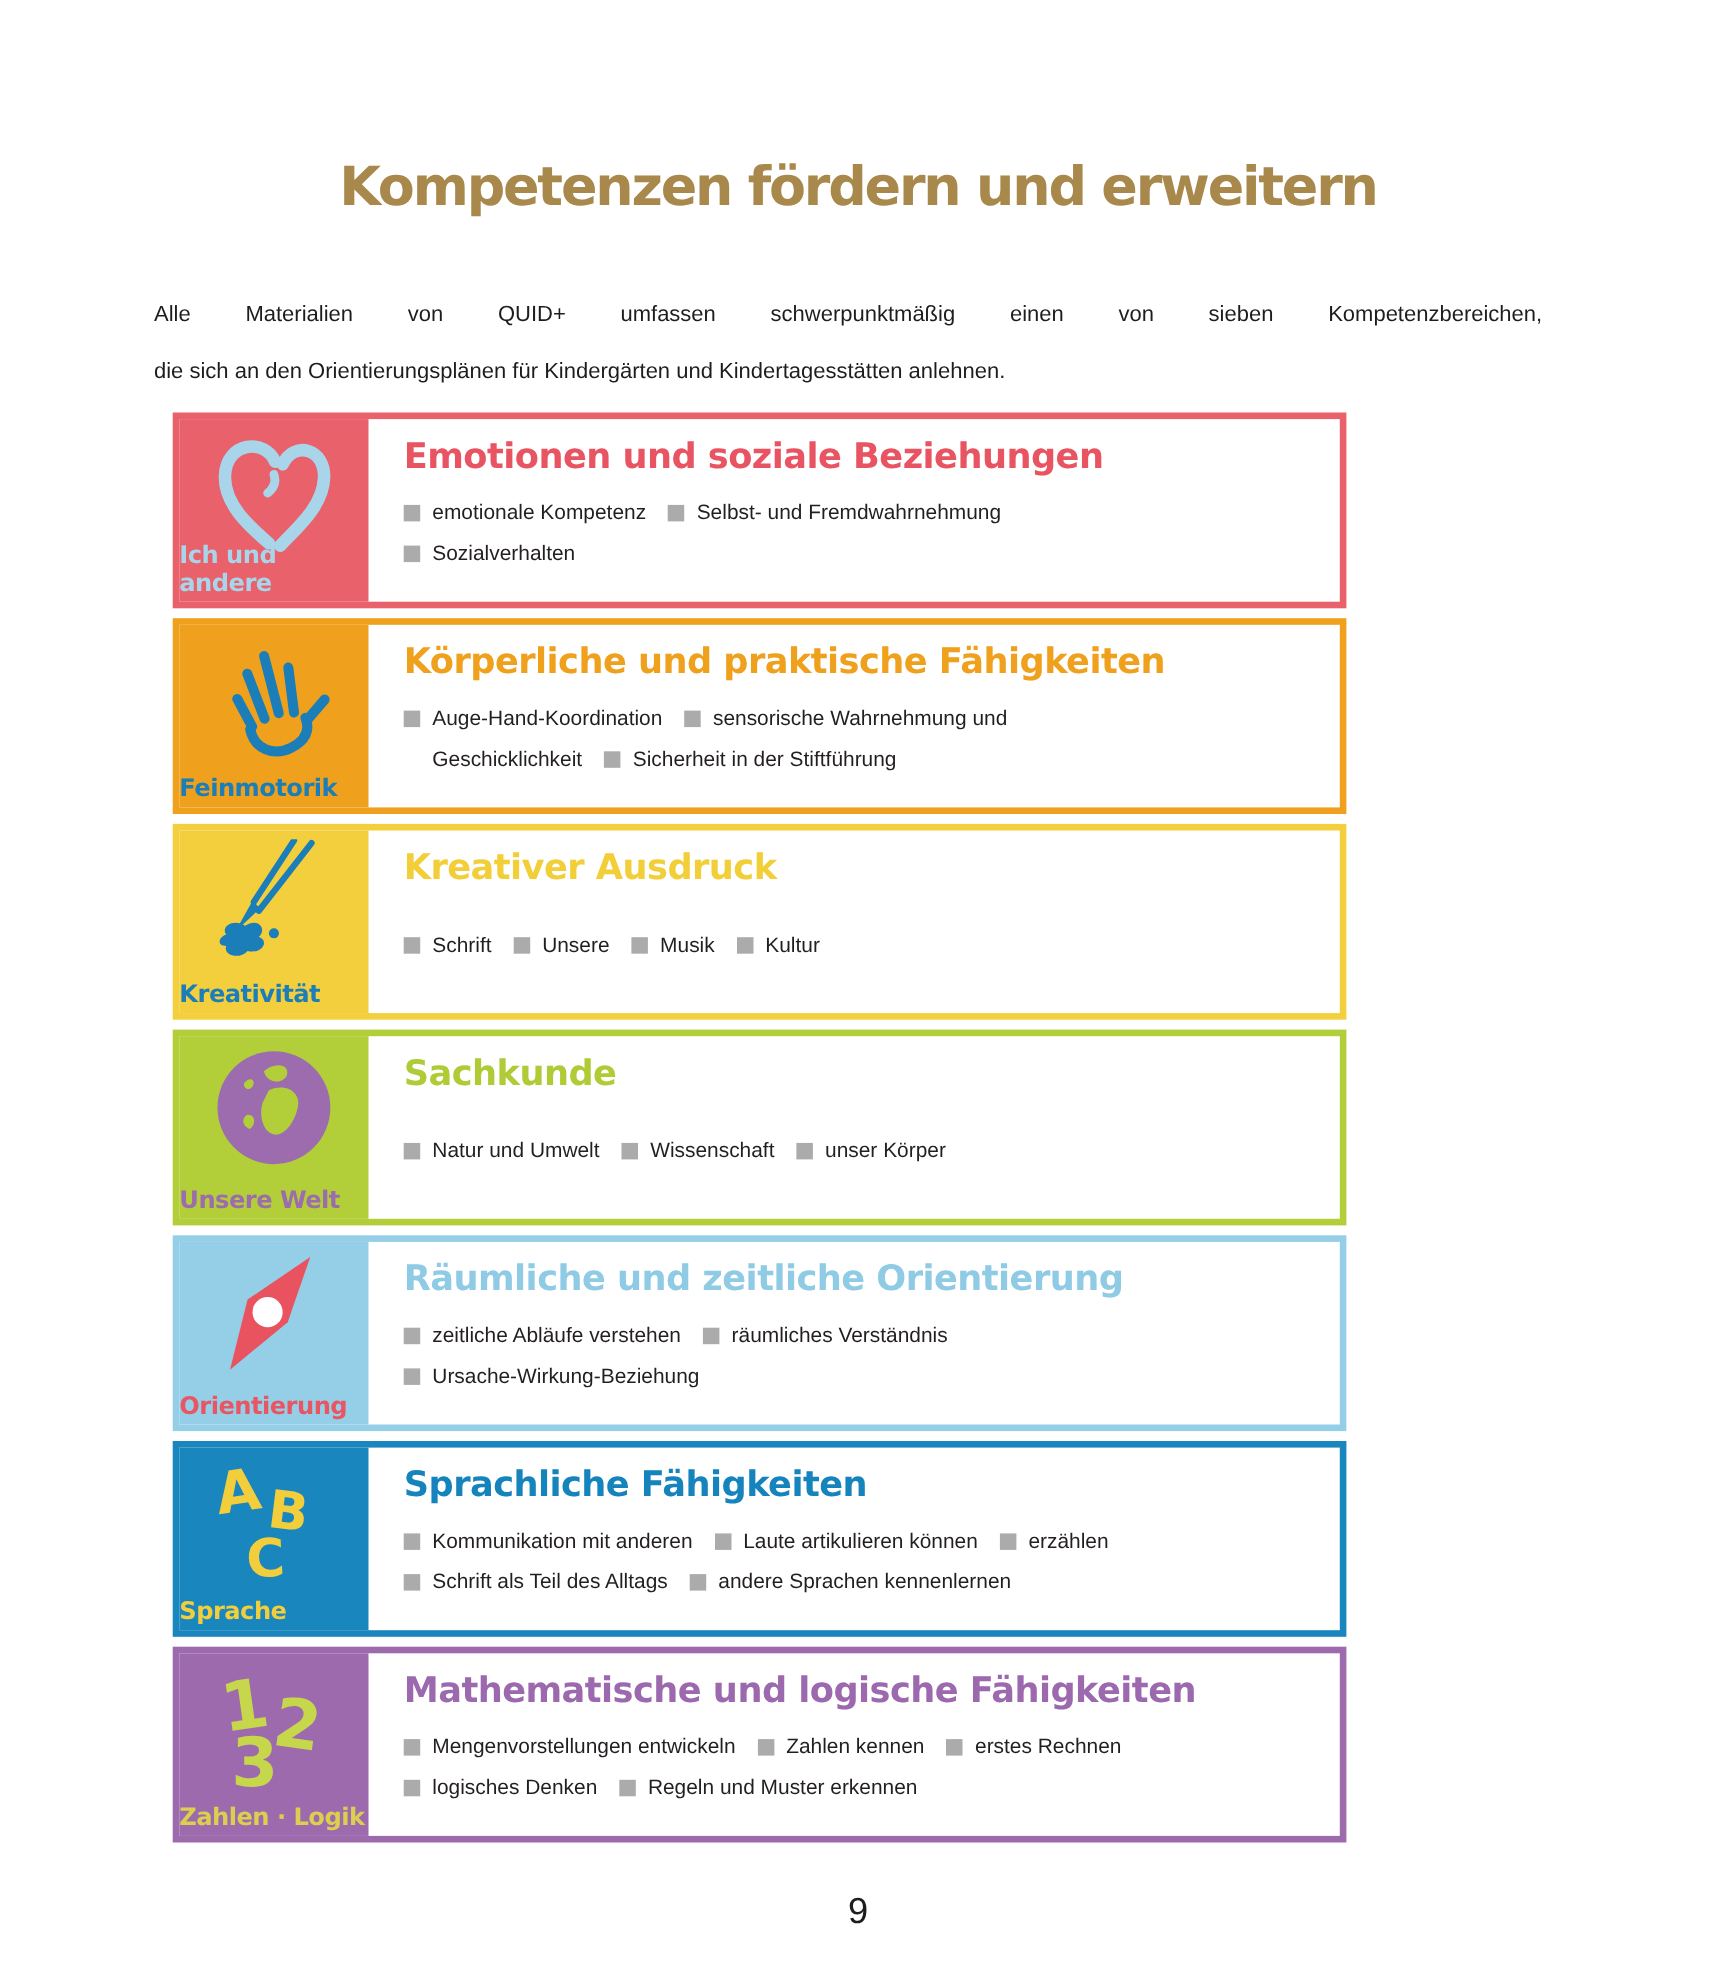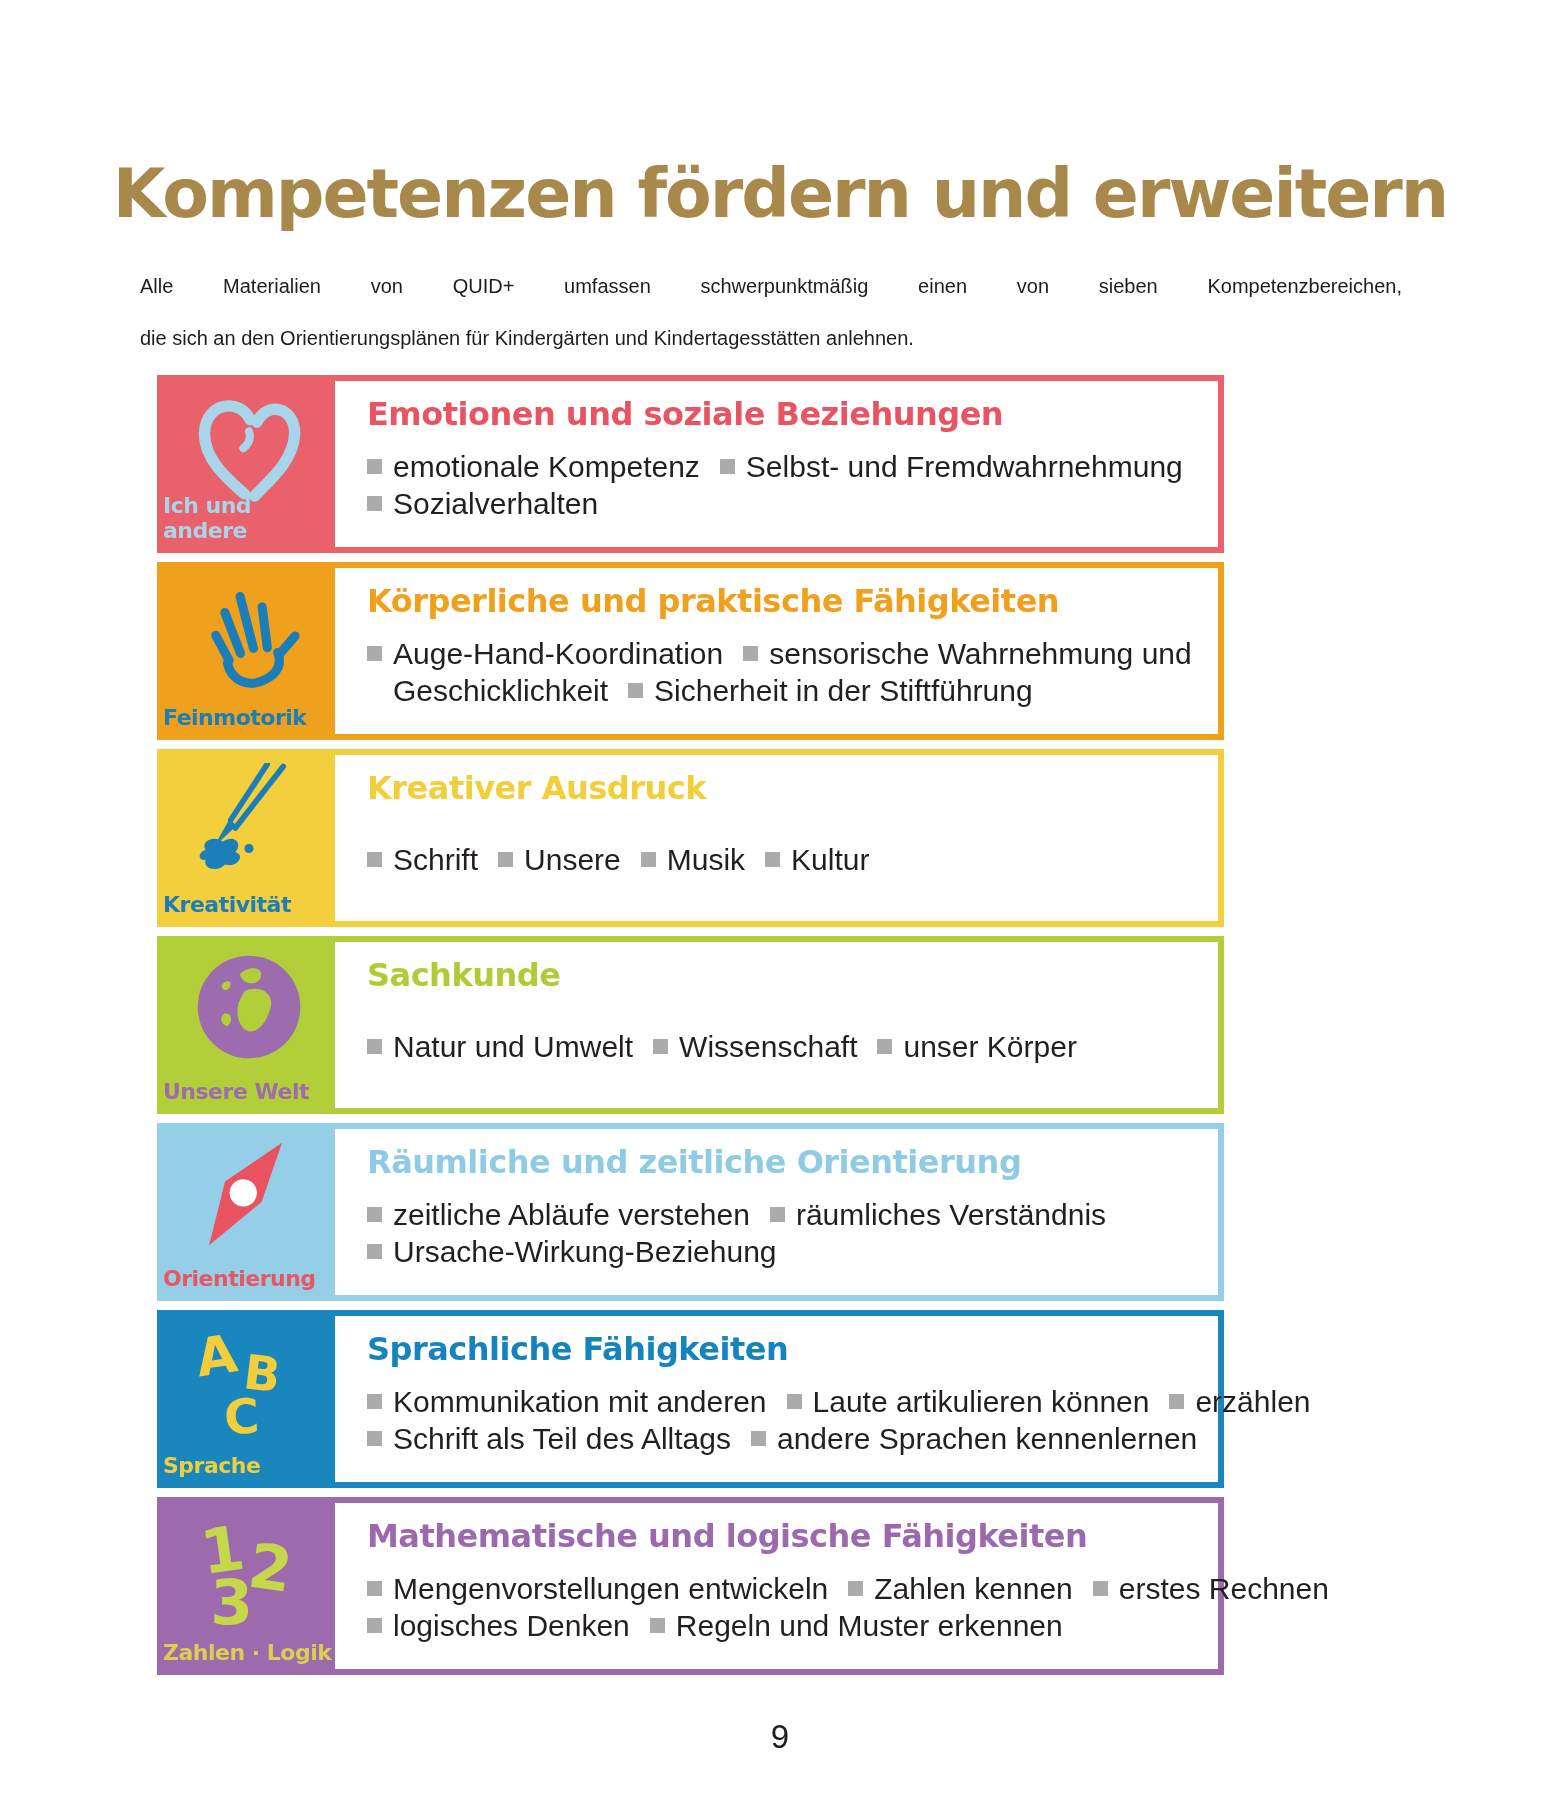--- a/index.html
+++ b/index.html
@@ -1,21 +1,21 @@
 <!DOCTYPE html>
 <html><head>
 <meta charset="utf-8">
 <style>
   html,body{margin:0;padding:0;background:#fff;}
   .page{position:relative;width:1560px;height:1796px;background:#ffffff;overflow:hidden;
         font-family:"Liberation Sans",sans-serif;color:#231F20;}
 
   .title{position:absolute;top:108px;left:0;right:0;text-align:center;
          font-family:"DejaVu Sans",sans-serif;font-weight:bold;
-         font-size:68px;letter-spacing:-2px;color:#A8884B;}
+         font-size:49px;letter-spacing:-2px;color:#A8884B;}
 
   .intro{position:absolute;top:260px;left:140px;width:1262px;
          font-size:20px;line-height:52px;color:#1d1d1d;}
   .intro .l1{text-align:justify;text-align-last:justify;}
 
   .sections{position:absolute;top:375px;left:157px;width:1067px;}
 
   .box{box-sizing:border-box;height:178px;margin-bottom:9px;display:flex;
        border:6px solid var(--ac);background:#fff;}
 
@@ -24,21 +24,21 @@
         width:114px;height:114px;}
   .icon svg{width:100%;height:100%;display:block;}
   .label{position:absolute;bottom:4px;left:0;right:0;text-align:left;
          font-family:"DejaVu Sans",sans-serif;font-weight:bold;
          font-size:22px;color:var(--lc);letter-spacing:-0.5px;}
 
   .content{flex:1;display:flex;flex-direction:column;padding:14px 18px 10px 32px;min-width:0;}
   .heading{font-family:"DejaVu Sans",sans-serif;font-weight:bold;
            font-size:32px;letter-spacing:-0.5px;color:var(--hc);}
   .bullets{flex:1;display:flex;flex-direction:column;justify-content:center;row-gap:4px;}
-  .line{display:flex;align-items:flex-end;font-size:30px;line-height:33px;color:#231F20;white-space:nowrap;}
+  .line{display:flex;align-items:flex-end;font-size:19px;line-height:33px;color:#231F20;white-space:nowrap;}
   .seg{display:inline-flex;align-items:center;margin-right:20px;}
   .seg:last-child{margin-right:0;}
   .seg.cont:first-child{padding-left:26px;}
   .sqb{display:inline-block;width:15px;height:15px;background:#ABABAB;margin-right:11px;flex:none;}
 
   .pageno{position:absolute;top:1718px;left:0;right:0;text-align:center;
           font-size:33px;color:#1d1d1d;}
 </style>
 </head>
 <body>

